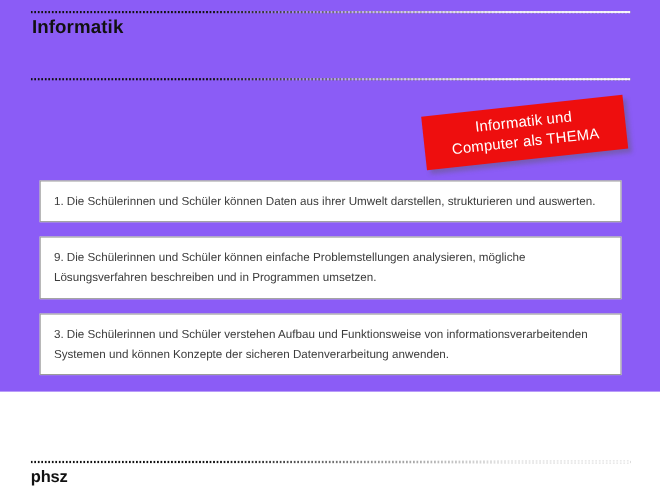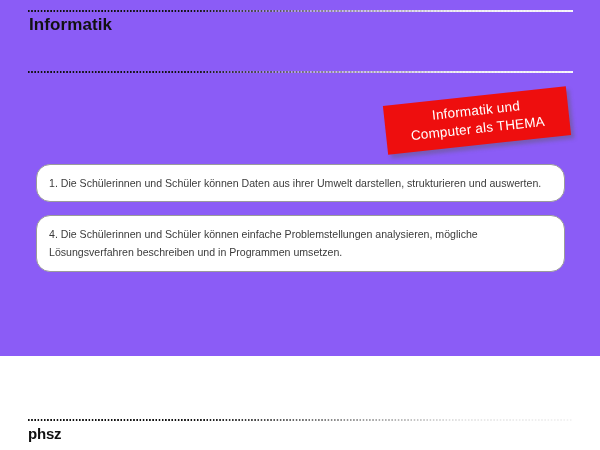--- a/index.html
+++ b/index.html
@@ -99,21 +99,21 @@
   .boxes {
     position: absolute;
     left: 36px;
     top: 164px;
     width: 529px;
   }
   .stmt-box {
     box-sizing: border-box;
     width: 529px;
     border: 1px solid #9b9b9b;
-    border-radius: 14px;
+    border-radius: 0;
     background: #ffffff;
     color: #3b3b3b;
     font-size: 10.6px;
     line-height: 1.72;
     padding: 9px 13px 9px 12px;
     margin-bottom: 13px;
   }
   .stmt-box:last-child { margin-bottom: 0; }
 
   
@@ -138,20 +138,21 @@
 
   <div class="rule rule-title"></div>
 
   <div class="banner">
     <div class="banner-line banner-line-1">Informatik und</div>
     <div class="banner-line banner-line-2">Computer als THEMA</div>
   </div>
 
   <div class="boxes">
     <div class="stmt-box">1. Die Schülerinnen und Schüler können Daten aus ihrer Umwelt darstellen, strukturieren und auswerten.</div>
-    <div class="stmt-box">4. Die Schülerinnen und Schüler können einfache Problemstellungen analysieren, mögliche Lösungsverfahren beschreiben und in Programmen umsetzen.</div>
+    <div class="stmt-box">9. Die Schülerinnen und Schüler können einfache Problemstellungen analysieren, mögliche Lösungsverfahren beschreiben und in Programmen umsetzen.</div>
+    <div class="stmt-box">3. Die Schülerinnen und Schüler verstehen Aufbau und Funktionsweise von informationsverarbeitenden Systemen und können Konzepte der sicheren Datenverarbeitung anwenden.</div>
   </div>
 
   <div class="rule rule-footer"></div>
 
   <div class="footer-logo">phsz</div>
 
 </div>
 
 </body></html>

